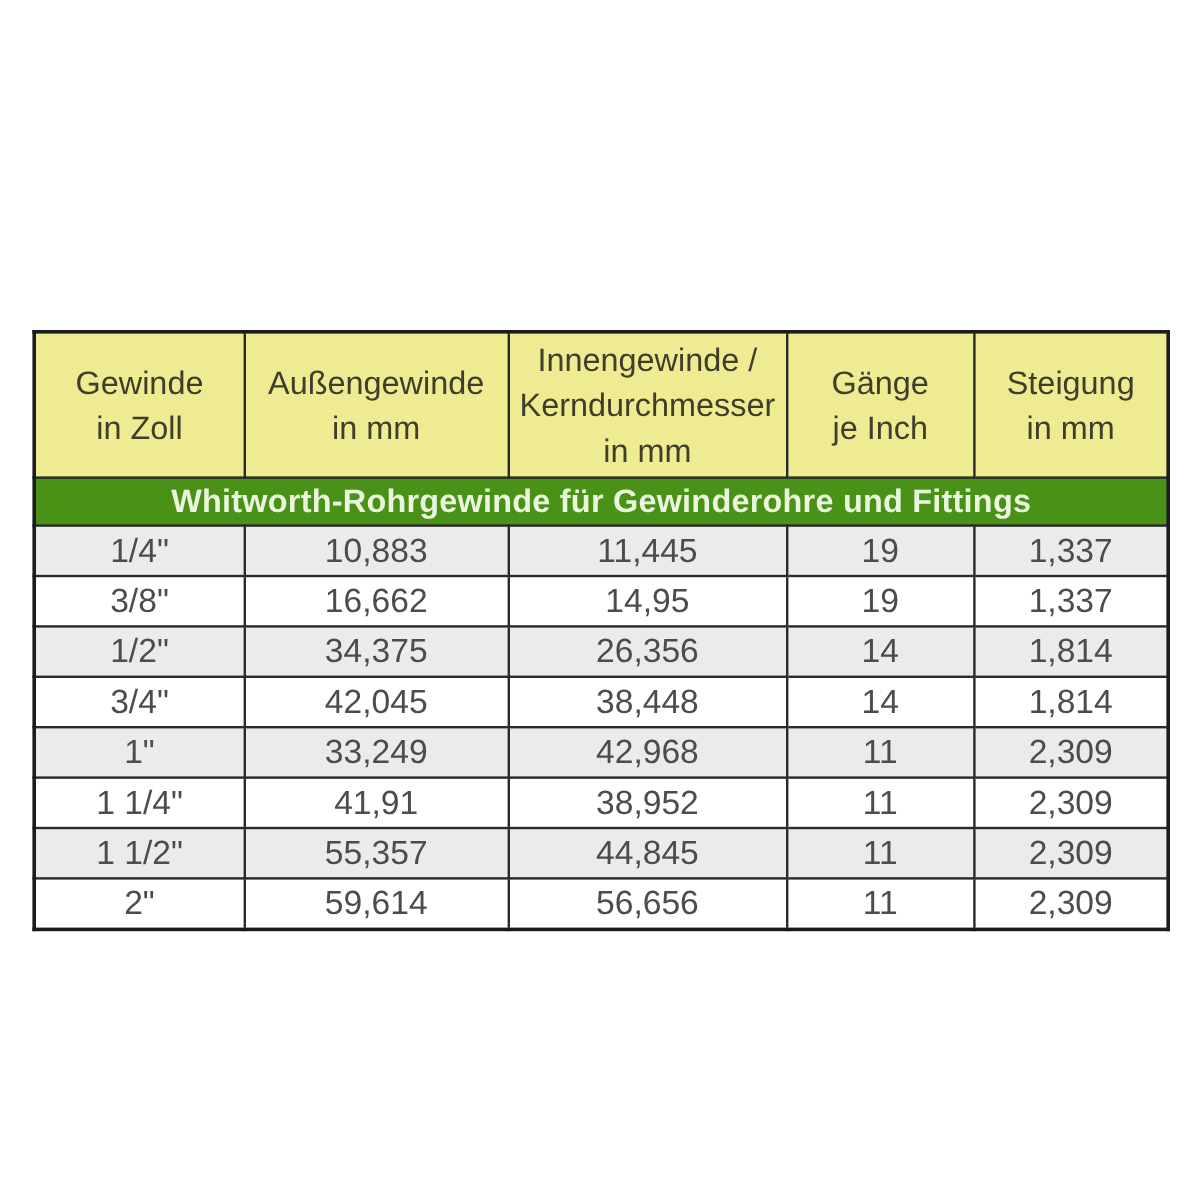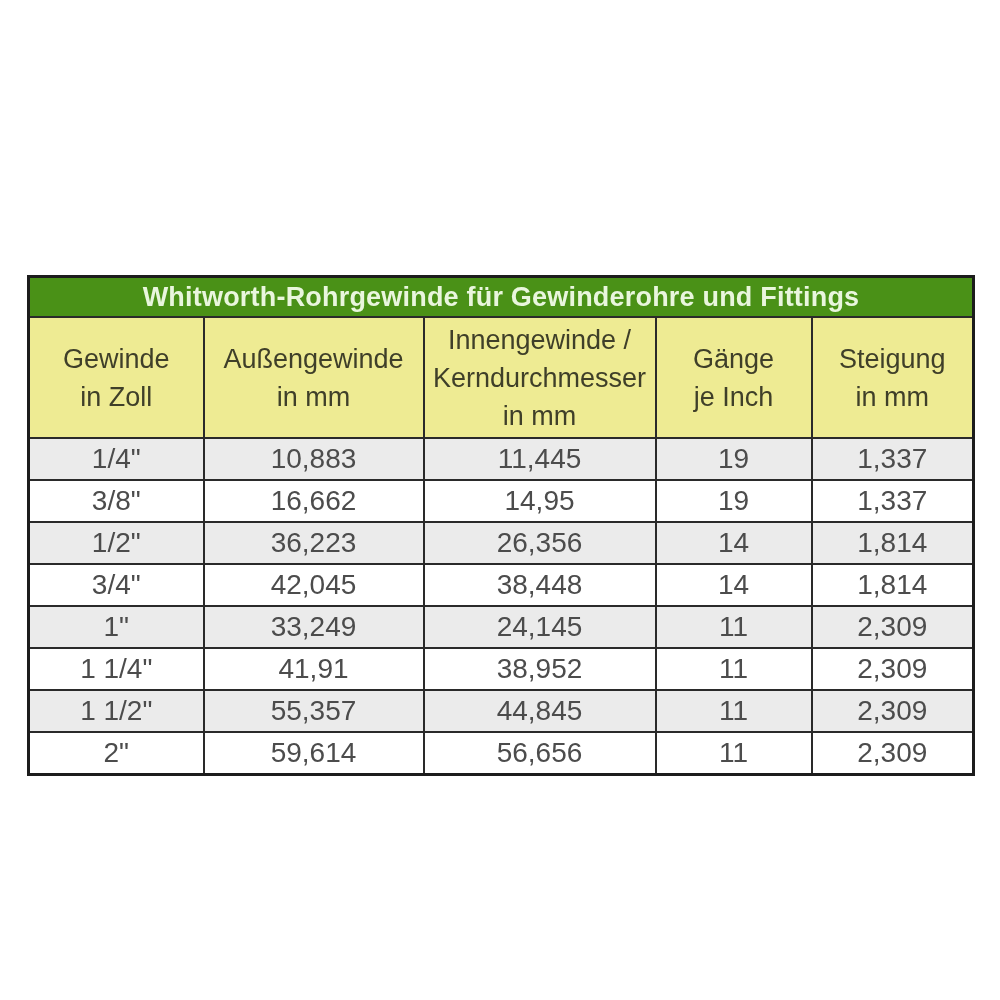--- a/index.html
+++ b/index.html
@@ -70,69 +70,69 @@
   <table class="threads">
     <colgroup>
       <col style="width:175px">
       <col style="width:220px">
       <col style="width:232px">
       <col style="width:156px">
       <col style="width:162px">
     </colgroup>
     <thead>
       <tr>
-        <th class="title-bar" colspan="5">Whitworth-Rohrgewinde für Gewinderohre und Fittings</th>
-      </tr>
-      <tr>
         <th class="col-head">Gewinde
 in Zoll</th>
         <th class="col-head">Außengewinde
 in mm</th>
         <th class="col-head">Innengewinde /
 Kerndurchmesser
 in mm</th>
         <th class="col-head">Gänge
 je Inch</th>
         <th class="col-head">Steigung
 in mm</th>
+      </tr>
+      <tr>
+        <th class="title-bar" colspan="5">Whitworth-Rohrgewinde für Gewinderohre und Fittings</th>
       </tr>
     </thead>
     <tbody>
         <tr>
           <td>1/4"</td>
           <td>10,883</td>
           <td>11,445</td>
           <td>19</td>
           <td>1,337</td>
         </tr>
         <tr>
           <td>3/8"</td>
           <td>16,662</td>
           <td>14,95</td>
           <td>19</td>
           <td>1,337</td>
         </tr>
         <tr>
           <td>1/2"</td>
-          <td>36,223</td>
+          <td>34,375</td>
           <td>26,356</td>
           <td>14</td>
           <td>1,814</td>
         </tr>
         <tr>
           <td>3/4"</td>
           <td>42,045</td>
           <td>38,448</td>
           <td>14</td>
           <td>1,814</td>
         </tr>
         <tr>
           <td>1"</td>
           <td>33,249</td>
-          <td>24,145</td>
+          <td>42,968</td>
           <td>11</td>
           <td>2,309</td>
         </tr>
         <tr>
           <td>1 1/4"</td>
           <td>41,91</td>
           <td>38,952</td>
           <td>11</td>
           <td>2,309</td>
         </tr>

